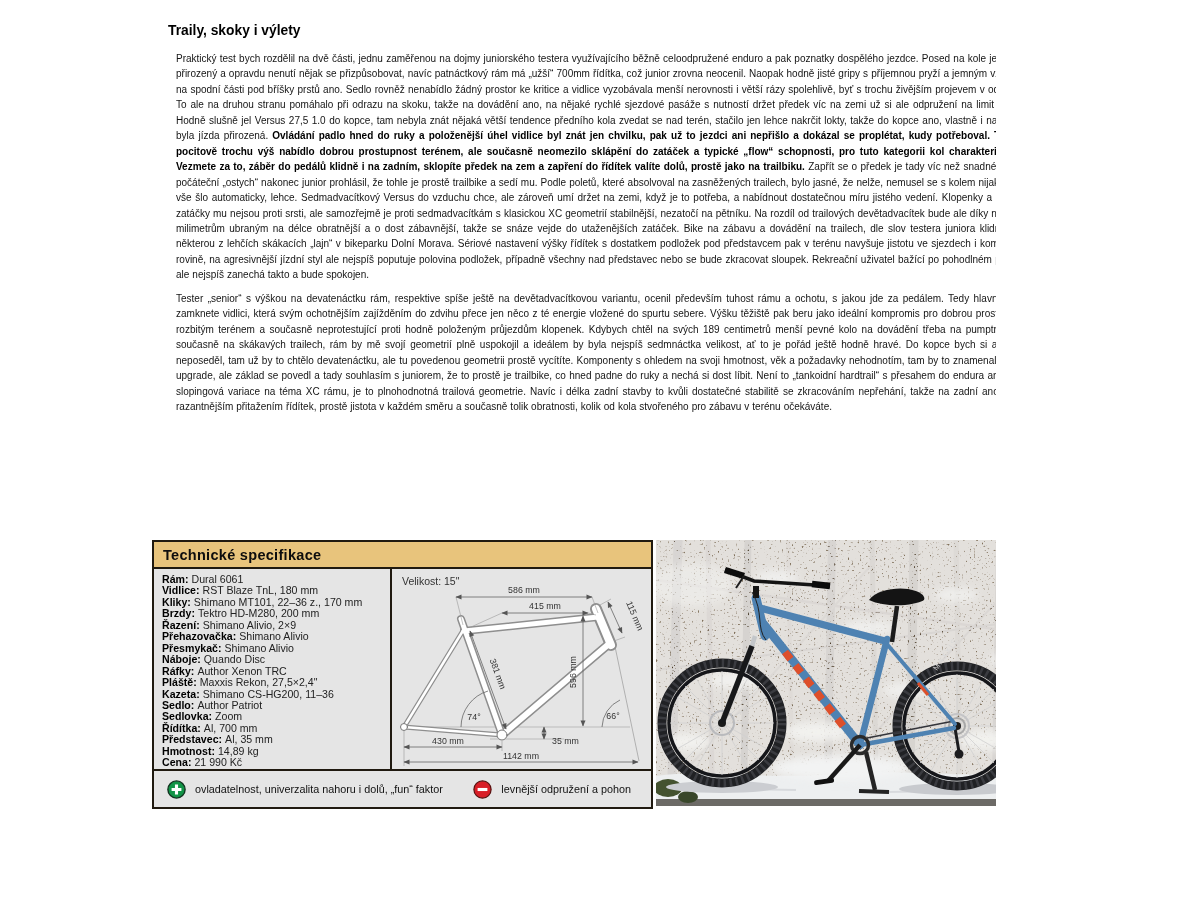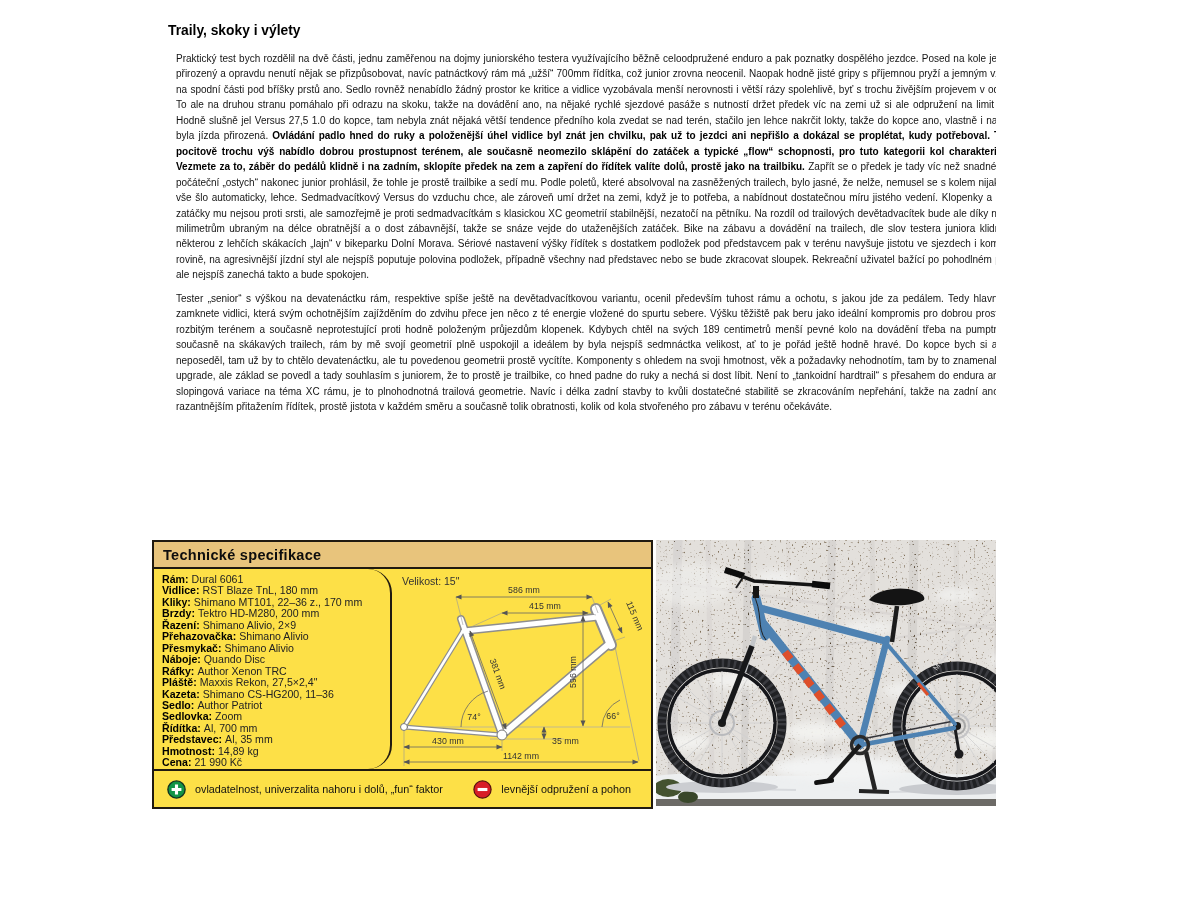--- a/index.html
+++ b/index.html
@@ -6,27 +6,27 @@
   #page{position:relative;width:996px;height:900px;background:#ffffff;overflow:hidden;
         font-family:"Liberation Sans", sans-serif;color:#111;}
   
   .article{position:absolute;left:168px;top:22px;width:868px;}
   .article h1{font-size:13.8px;line-height:18px;margin:0 0 11px 0;color:#000;}
   .article p{font-size:10px;line-height:15.45px;text-align:justify;margin:8px;color:#141414;
              word-spacing:.2px;}
   .article p b{font-weight:bold;color:#000;}
   
   .specbox{position:absolute;left:152px;top:540px;width:501px;height:269px;
-           border:2px solid #201a10;box-sizing:border-box;background:#fde047;}
+           border:2px solid #201a10;box-sizing:border-box;background:#e5e5e5;}
   .spec-header{height:25px;background:#e8c47c;border-bottom:2px solid #201a10;
                display:flex;align-items:center;padding-left:9px;
                font-size:14.5px;font-weight:bold;letter-spacing:.3px;color:#0d0d0d;}
   .spec-body{display:flex;height:200px;}
   .spec-list{width:238px;border-right:2px solid #201a10;box-sizing:border-box;
-             padding:5px 4px 0 8px;border-radius:24px;}
+             padding:5px 4px 0 8px;}
   .spec-row{font-size:10.6px;line-height:11.45px;white-space:nowrap;color:#222;}
   .spec-row b{color:#000;margin-right:3px;}
   .spec-diagram{flex:1;position:relative;}
   .spec-footer{height:36px;border-top:2px solid #201a10;display:flex;align-items:center;
                font-size:10.8px;color:#111;justify-content:space-between;}
   .pc-group{display:flex;align-items:center;gap:9px;}
   .pc-plus{margin-left:13px;}
   .pc-minus{margin-left:auto;margin-right:20px;}
   .pc-ic{width:19px;height:19px;flex:0 0 auto;}
   

